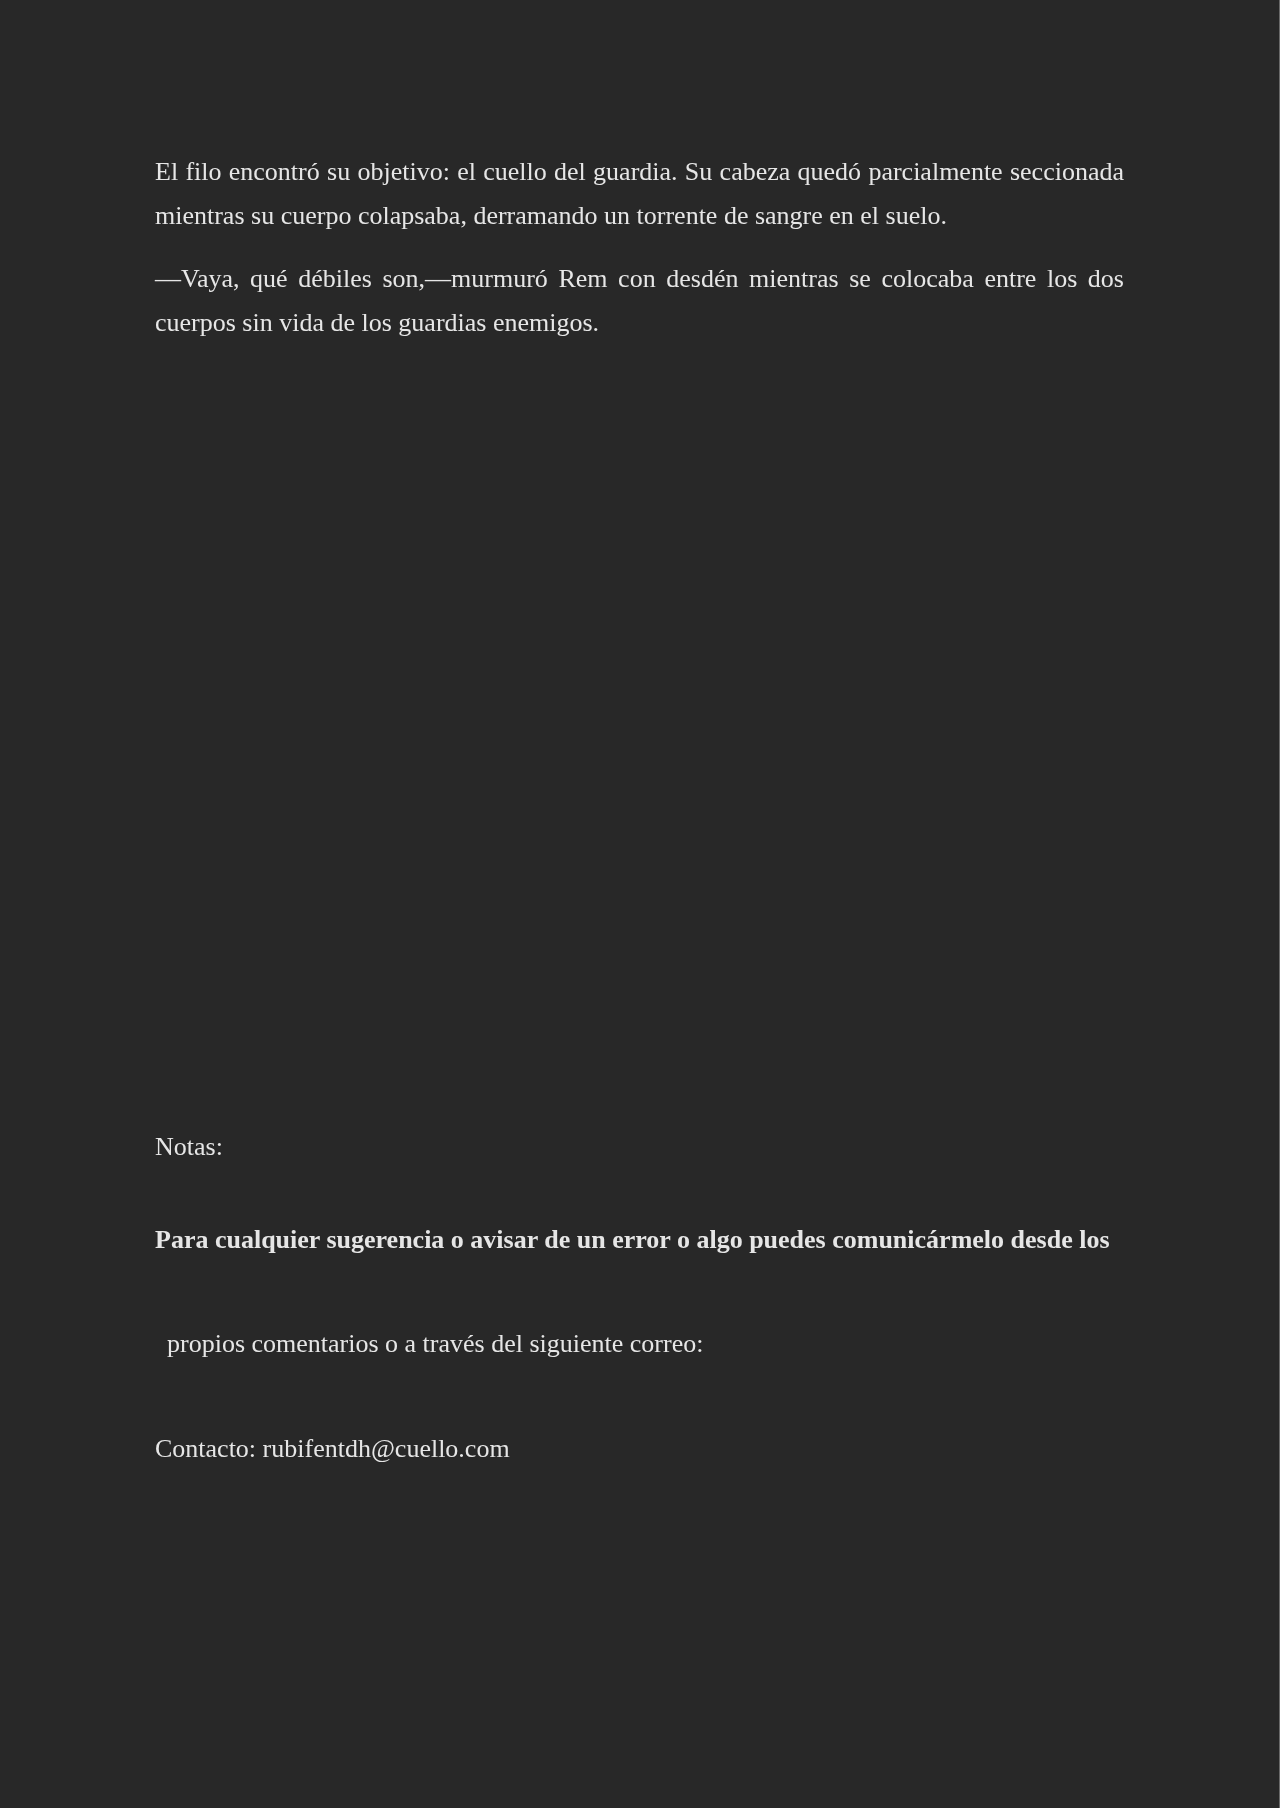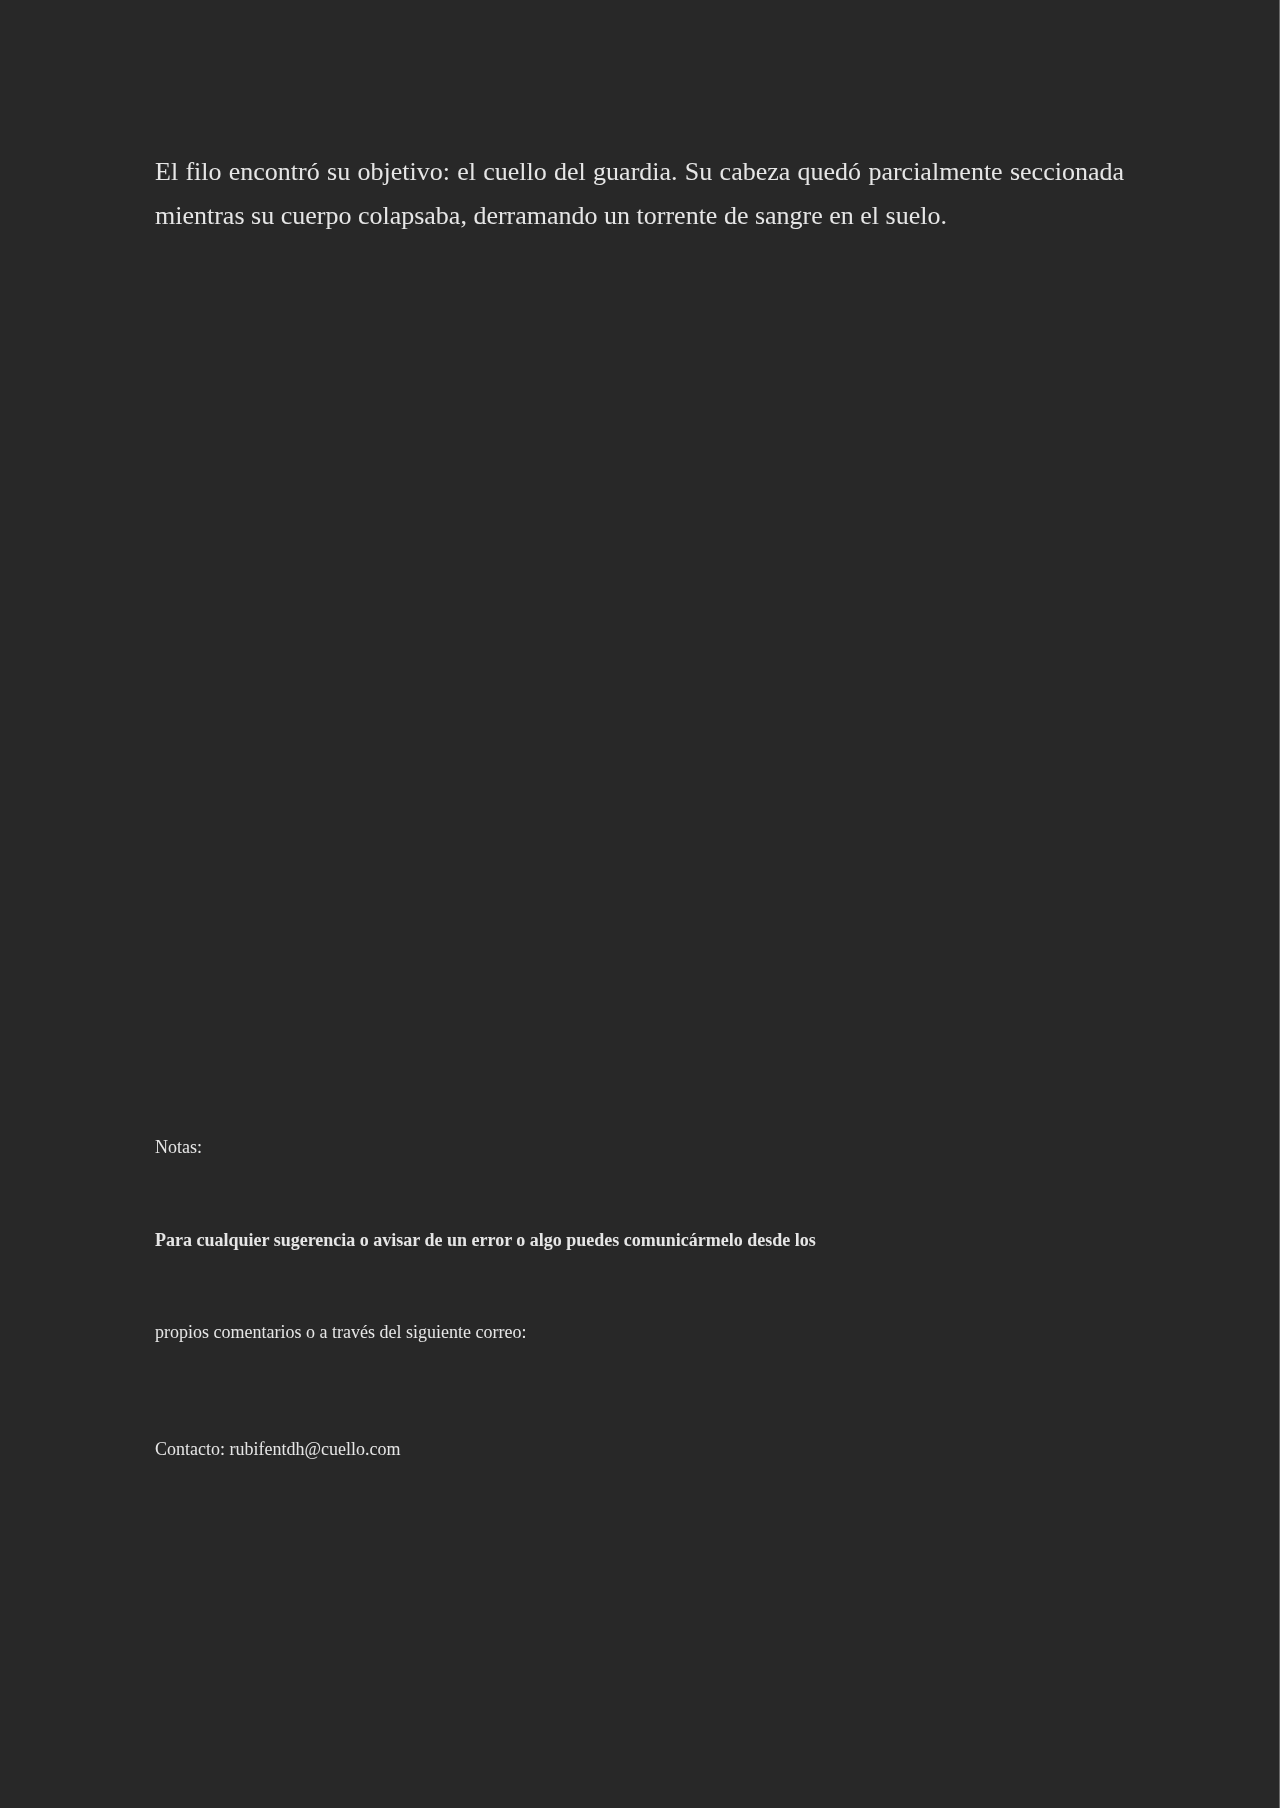--- a/index.html
+++ b/index.html
@@ -33,42 +33,42 @@
       margin: 0 0 19px 0;
       font-size: 26px;
       line-height: 44px;
       text-align: justify;
     }
     .notes {
       position: absolute;
       left: 155px;
       top: 1125px;
       width: 969px;
-      font-size: 18px;
+      font-size: 26px;
     }
     .notes .notes-title {
       margin: 0;
       line-height: 44px;
       height: 44px;
     }
     .notes .notes-line1 {
       position: absolute;
       top: 93px;
       left: 0;
       width: 969px;
       margin: 0;
       line-height: 44px;
       white-space: nowrap;
       font-weight: bold;
     }
     .notes .notes-line2 {
       position: absolute;
       top: 185px;
       left: 0;
-      margin: 0;
+      margin: 12px;
       line-height: 44px;
       white-space: nowrap;
     }
     .notes .contact {
       position: absolute;
       top: 302px;
       left: 0;
       margin: 0;
       line-height: 44px;
       white-space: nowrap;
@@ -78,20 +78,21 @@
       text-decoration: none;
     }
   </style>
 </head>
 <body>
 
 <div class="right-edge"></div>
 
 <main class="chapter">
   <p>El filo encontró su objetivo: el cuello del guardia. Su cabeza quedó parcialmente seccionada mientras su cuerpo colapsaba, derramando un torrente de sangre en el suelo.</p>
+  <p>—Vaya, qué débiles son,—murmuró Rem con desdén mientras se colocaba entre los dos cuerpos sin vida de los guardias enemigos.</p>
 </main>
 
 <section class="notes">
   <p class="notes-title">Notas:</p>
   <p class="notes-line1">Para cualquier sugerencia o avisar de un error o algo puedes comunicármelo desde los</p>
   <p class="notes-line2">propios comentarios o a través del siguiente correo:</p>
   <p class="contact"><span>Contacto: </span><span class="contact-email">rubifentdh@cuello.com</span></p>
 </section>
 
 </body></html>

